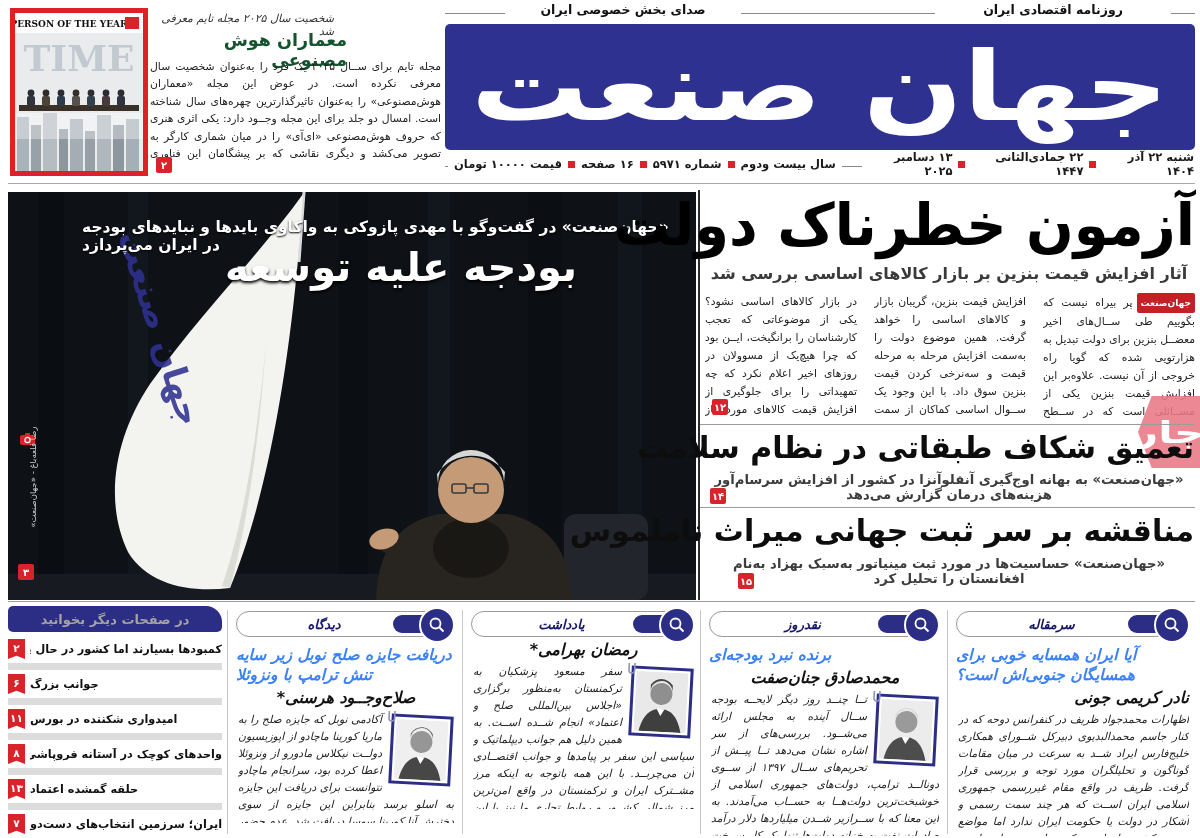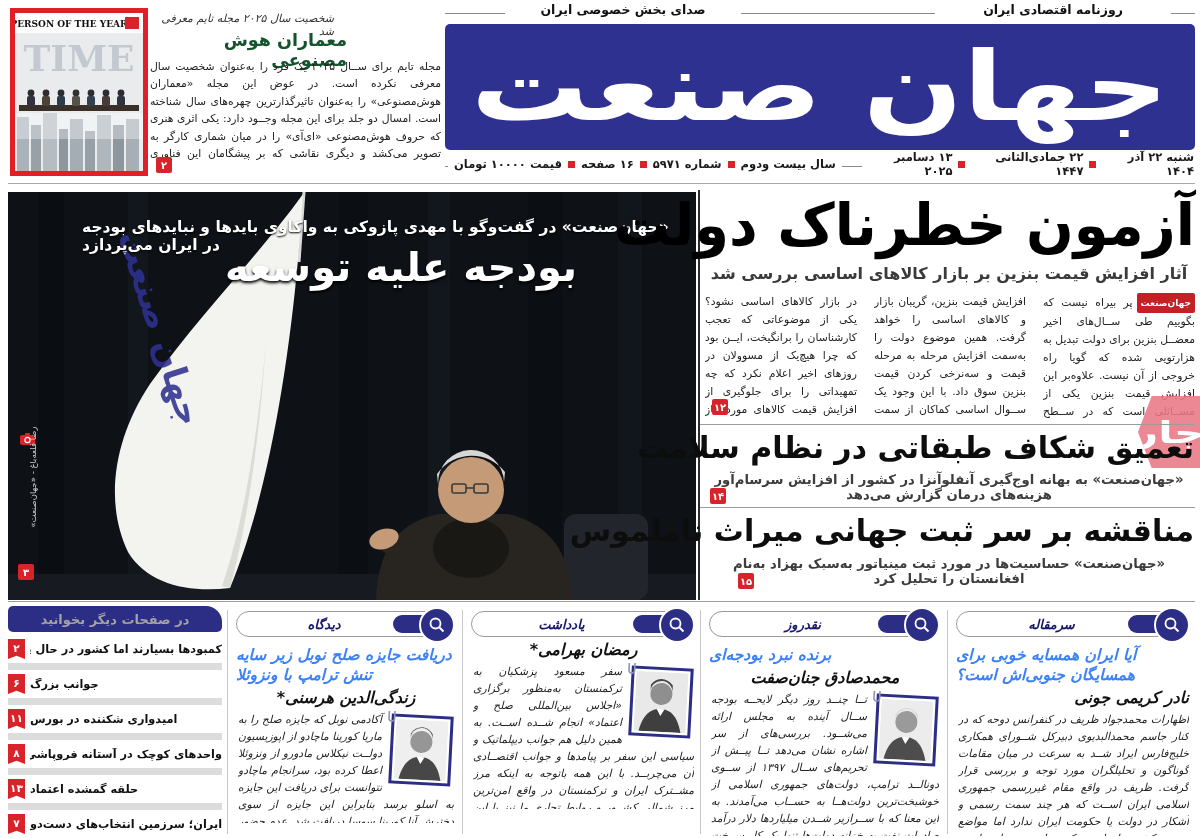--- a/index.html
+++ b/index.html
@@ -345,21 +345,21 @@
       <span class="pill-label">دیدگاه</span>
       <span class="pill-cap"></span>
       <span class="pill-icon">
         <svg width="18" height="18" viewBox="0 0 18 18">
             <circle cx="7.5" cy="7.5" r="5" fill="none" stroke="#fff" stroke-width="1.8"></circle>
             <line x1="11" y1="11" x2="15.5" y2="15.5" stroke="#fff" stroke-width="2"></line>
           </svg>
       </span>
     </div>
     <div class="title">دریافت جایزه صلح نوبل زیر سایه تنش ترامپ با ونزوئلا</div>
-    <div class="author">زندگی‌الدین هرسنی*</div>
+    <div class="author">صلاح‌وجــود هرسنی*</div>
     <div class="body rtl" style="height:112px;">
       <span class="author-photo">
         <span class="clip">
           <svg width="16" height="20" viewBox="0 0 16 20">
               <path d="M6,5 C6,2.2 10,2.2 10,5 L10,14 C10,17.4 4.4,17.4 4.4,14 L4.4,7" fill="none" stroke="#8d93bd" stroke-width="1.6" stroke-linecap="round"></path>
             </svg>
         </span>
         <svg width="52" height="60" viewBox="0 0 52 60">
           <rect width="52" height="60" fill="#efefef"></rect>
             <circle cx="26" cy="22" r="11" fill="#969696"></circle>

